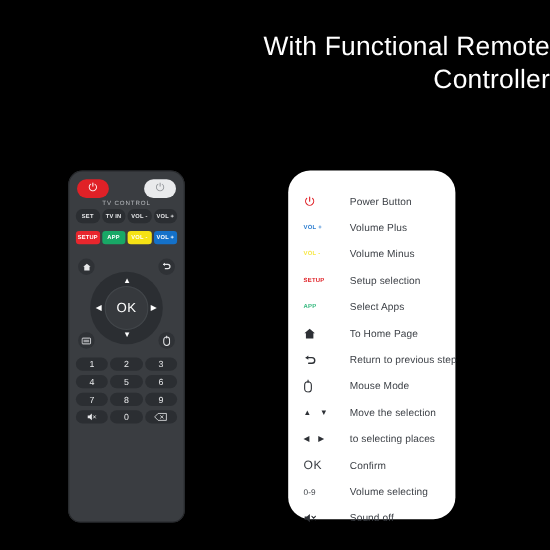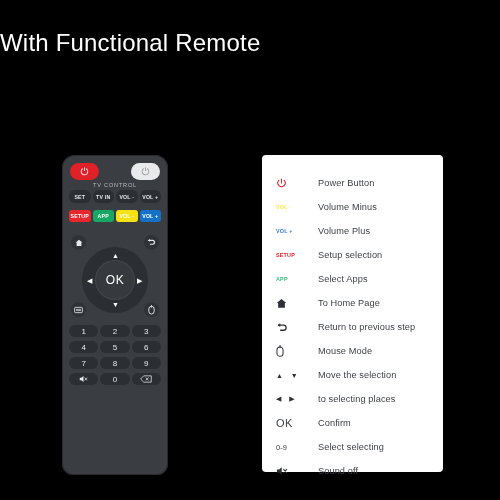--- a/index.html
+++ b/index.html
@@ -6,21 +6,21 @@
   body{
     width:500px;height:500px;overflow:hidden;position:relative;
     font-family:"Liberation Sans", sans-serif;
     background:#000;
   }
   #stage{position:absolute;left:0;top:0;width:500px;height:500px;background:#000;}
 
   
   .title{
     position:absolute;left:0;top:28px;width:500px;
-    text-align:left;color:#ffffff;
+    text-align:right;color:#ffffff;
     font-size:24px;line-height:30px;font-weight:400;
     letter-spacing:0.2px;
   }
   .title .l2{display:block;}
 
   
   .remote{
     position:absolute;left:62px;top:155px;width:106px;height:320px;
     background:#3a3d41;
     border-radius:13px 13px 11px 11px;
@@ -106,22 +106,22 @@
   .kp-row{display:flex;gap:2px;margin-bottom:4px;height:12px;}
   .kp-key{
     flex:1;background:#2b2e32;border-radius:6px;
     display:flex;align-items:center;justify-content:center;
     color:#e9eaec;font-size:8px;
   }
   .kp-key.small{font-size:7px;}
 
   
   .panel{
-    position:absolute;left:262px;top:155px;width:181px;height:317px;
-    background:#ffffff;border-radius:4px;
+    position:absolute;left:262px;top:155px;width:152px;height:317px;
+    background:#ffffff;border-radius:20px;
   }
   .legend{position:absolute;left:0;top:16px;width:178px;}
   .lrow{
     position:relative;height:24px;display:flex;align-items:center;
   }
   .licon{
     position:absolute;left:14px;width:46px;
     display:flex;align-items:center;justify-content:flex-start;
     color:#2d3035;
   }
@@ -139,20 +139,21 @@
   .numglyph{font-size:7.5px;color:#3b3f45;}
   svg{display:block;}
 </style>
 </head>
 <body>
 
 <div id="stage">
 
   <div class="title">
     <span>With Functional Remote</span>
+    <span class="l2">Controller</span>
   </div>
 
   <div class="remote">
     <div class="remote-inner">
 
       <div class="pwr-red">
         <span class="pwr-glyph">⏻</span>
       </div>
       <div class="pwr-white">
         <span class="pwr-glyph dark">⏻</span>
@@ -252,27 +253,27 @@
         <span class="licon">
           <svg width="11" height="11" viewBox="0 0 12 12">
             <path d="M6 1.2 V5.4" stroke="#e02127" stroke-width="1.1" stroke-linecap="round"></path>
             <path d="M3.1 2.6 a4 4 0 1 0 5.8 0" fill="none" stroke="#e02127" stroke-width="1.1" stroke-linecap="round"></path>
           </svg>
         </span>
         <span class="ltext">Power Button</span>
       </div>
 
       <div class="lrow">
+        <span class="licon txt col-blue">VOL +</span>
+        <span class="ltext">Volume Plus</span>
+      </div>
+
+      <div class="lrow">
         <span class="licon txt col-yellow">VOL -</span>
         <span class="ltext">Volume Minus</span>
-      </div>
-
-      <div class="lrow">
-        <span class="licon txt col-blue">VOL +</span>
-        <span class="ltext">Volume Plus</span>
       </div>
 
       <div class="lrow">
         <span class="licon txt col-red">SETUP</span>
         <span class="ltext">Setup selection</span>
       </div>
 
       <div class="lrow">
         <span class="licon txt col-green">APP</span>
         <span class="ltext">Select Apps</span>
@@ -318,21 +319,21 @@
         <span class="ltext">to selecting places</span>
       </div>
 
       <div class="lrow">
         <span class="licon okglyph">OK</span>
         <span class="ltext">Confirm</span>
       </div>
 
       <div class="lrow">
         <span class="licon numglyph">0-9</span>
-        <span class="ltext">Select selecting</span>
+        <span class="ltext">Volume selecting</span>
       </div>
 
       <div class="lrow">
         <span class="licon">
           <svg width="12" height="10" viewBox="0 0 13 10">
             <path d="M1 3.4 H3.3 L6.2 0.9 V9.1 L3.3 6.6 H1 Z" fill="#2d3035"></path>
             <path d="M8.2 3.2 L11.6 6.8 M11.6 3.2 L8.2 6.8" stroke="#2d3035" stroke-width="1.1" stroke-linecap="round"></path>
           </svg>
         </span>
         <span class="ltext">Sound off</span>

